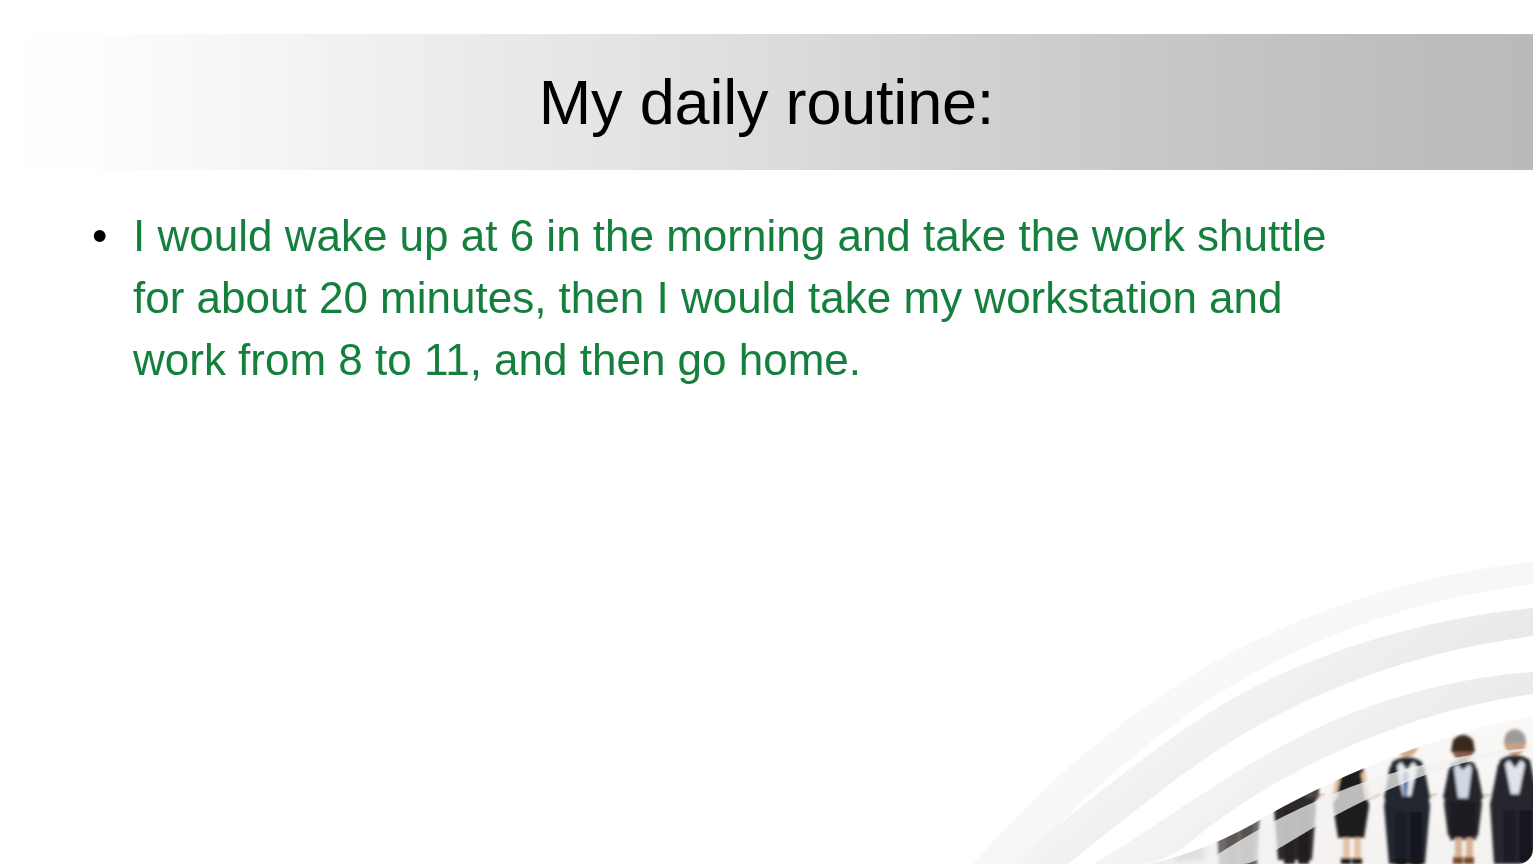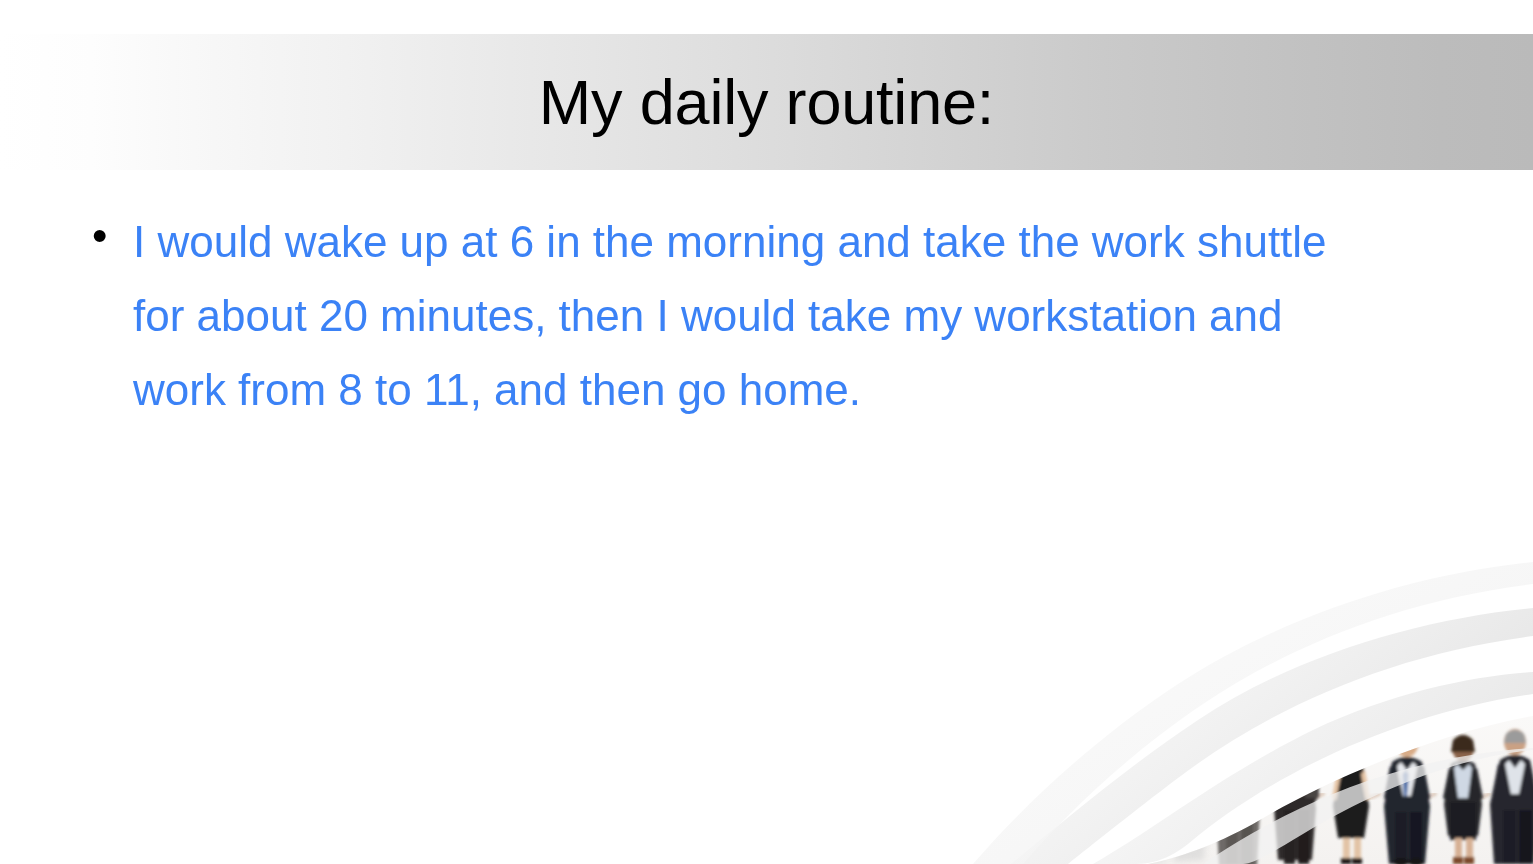--- a/index.html
+++ b/index.html
@@ -11,20 +11,21 @@
   body {
     font-family: "Liberation Sans", sans-serif;
   }
 
   #slide {
     position: relative;
     width: 1533px;
     height: 864px;
     background: #ffffff;
     overflow: hidden;
+    border-radius: 15px;
   }
 
   
   #title-band {
     position: absolute;
     left: 0;
     top: 34px;
     width: 1533px;
     height: 136px;
     background: linear-gradient(to right,
@@ -78,22 +79,22 @@
     line-height: 62px;
     color: #000000;
     text-align: left;
     padding-left: 14px;
     box-sizing: border-box;
   }
 
   .bullet-text {
     flex: 1 1 auto;
     font-size: 44px;
-    line-height: 74px;
-    color: #3b82f6;
+    line-height: 62px;
+    color: #15803d;
     max-width: 1245px;
   }
 
   
   #decor {
     position: absolute;
     right: 0;
     bottom: 0;
     width: 560px;
     height: 320px;

